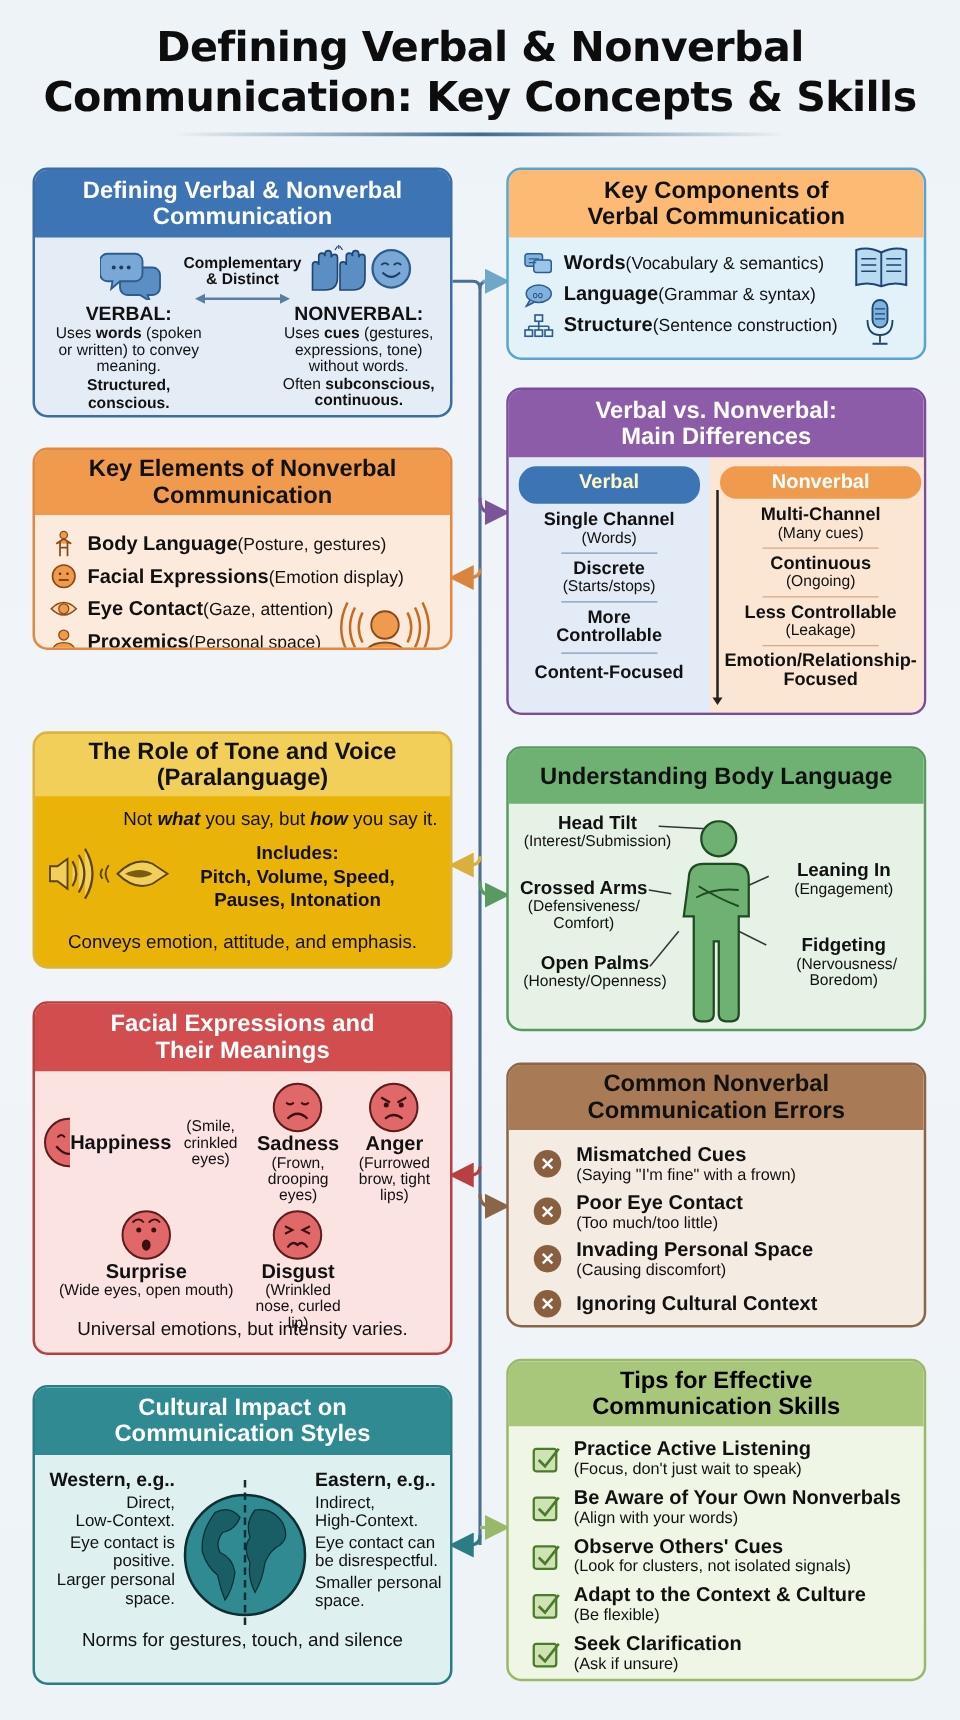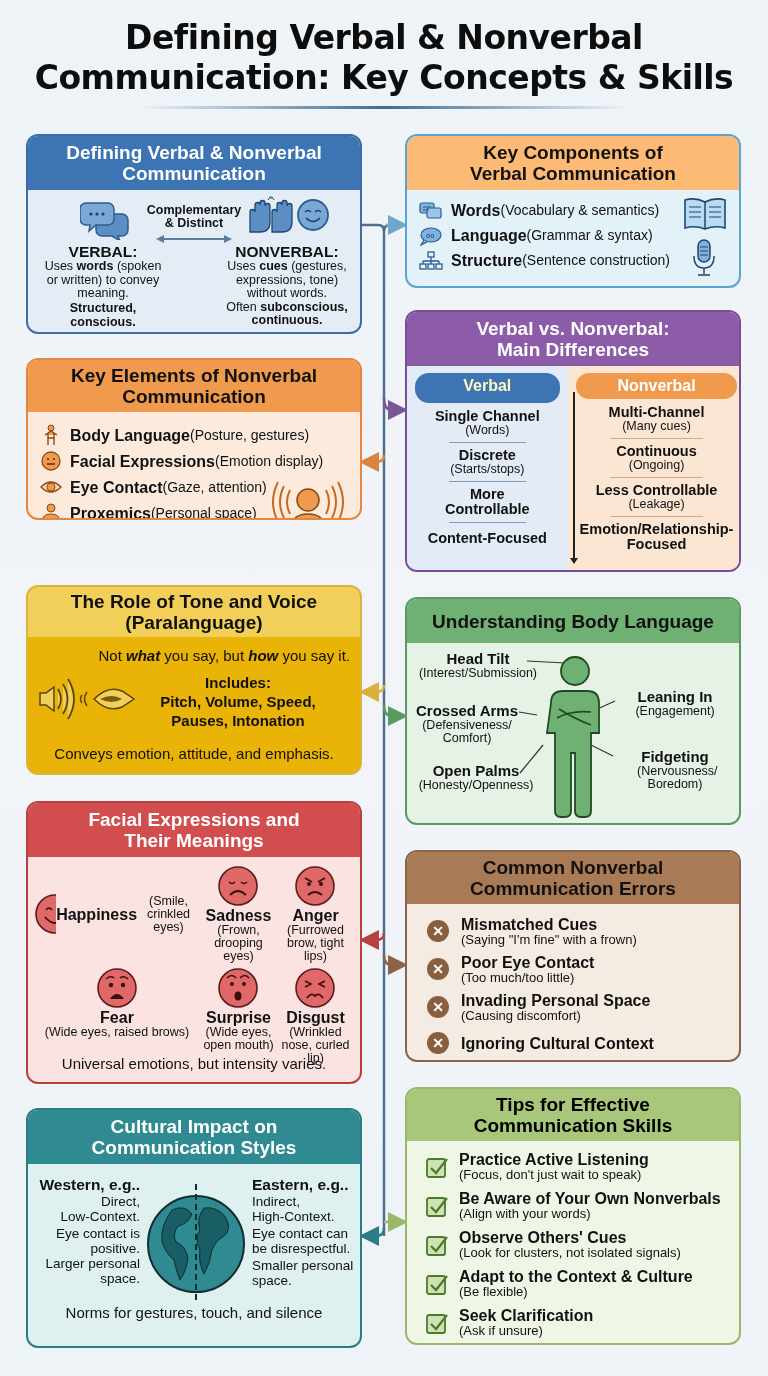--- a/index.html
+++ b/index.html
@@ -374,31 +374,20 @@
             <circle cx="15" cy="19" r="2" fill="#3a1010"></circle>
             <circle cx="27" cy="19" r="2" fill="#3a1010"></circle>
             <path d="M14,30 q7,-6 14,0" stroke="#3a1010" stroke-width="1.8" fill="none"></path>
           </svg>
         <div class="face-label">Anger</div>
           <div class="face-desc">(Furrowed brow, tight lips)</div>
       </div>
       <div style="display:flex;flex-direction:column;align-items:center">
         <svg width="42" height="42">
             <circle cx="21" cy="21" r="19" fill="#e06868" stroke="#5a1c1c" stroke-width="1.6"></circle>
-            <path d="M10,12 q4,-4 8,-1 M24,11 q4,-3 8,1" stroke="#3a1010" stroke-width="1.5" fill="none"></path>
-            <circle cx="15" cy="18" r="2.2" fill="#3a1010"></circle>
-            <circle cx="27" cy="18" r="2.2" fill="#3a1010"></circle>
-            <path d="M14,32 q7,-10 14,0z" fill="#3a1010"></path>
-          </svg>
-        <div class="face-label">Fear</div>
-          <div class="face-desc">(Wide eyes, raised brows)</div>
-      </div>
-      <div style="display:flex;flex-direction:column;align-items:center">
-        <svg width="42" height="42">
-            <circle cx="21" cy="21" r="19" fill="#e06868" stroke="#5a1c1c" stroke-width="1.6"></circle>
             <path d="M10,11 q5,-5 9,0 M23,11 q5,-5 9,0" stroke="#3a1010" stroke-width="1.5" fill="none"></path>
             <circle cx="15" cy="17" r="2" fill="#3a1010"></circle>
             <circle cx="27" cy="17" r="2" fill="#3a1010"></circle>
             <ellipse cx="21" cy="29" rx="3.5" ry="4.5" fill="#3a1010"></ellipse>
           </svg>
         <div class="face-label">Surprise</div>
           <div class="face-desc">(Wide eyes, open mouth)</div>
       </div>
       <div style="display:flex;flex-direction:column;align-items:center">
         <svg width="42" height="42">

